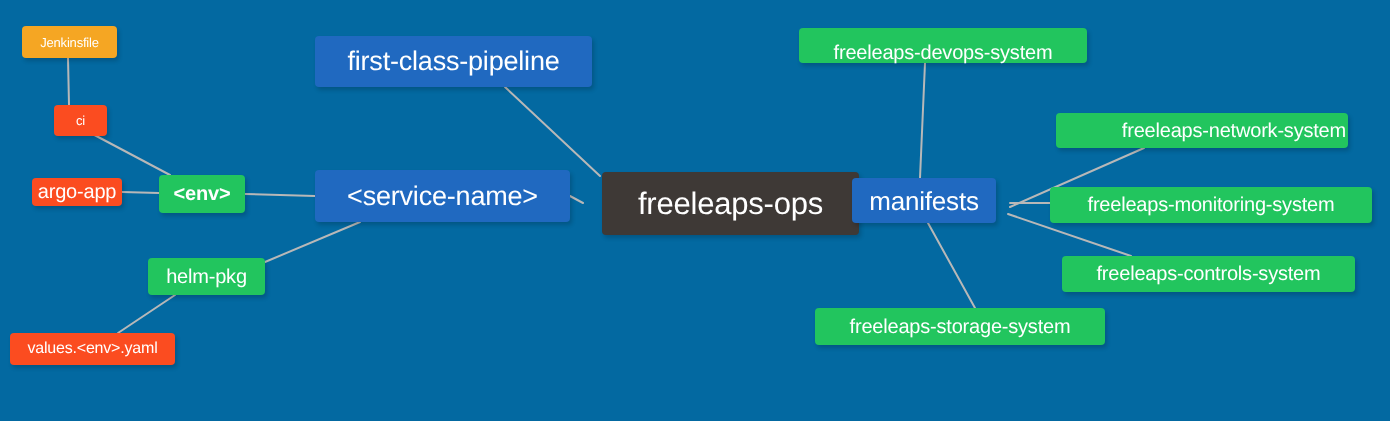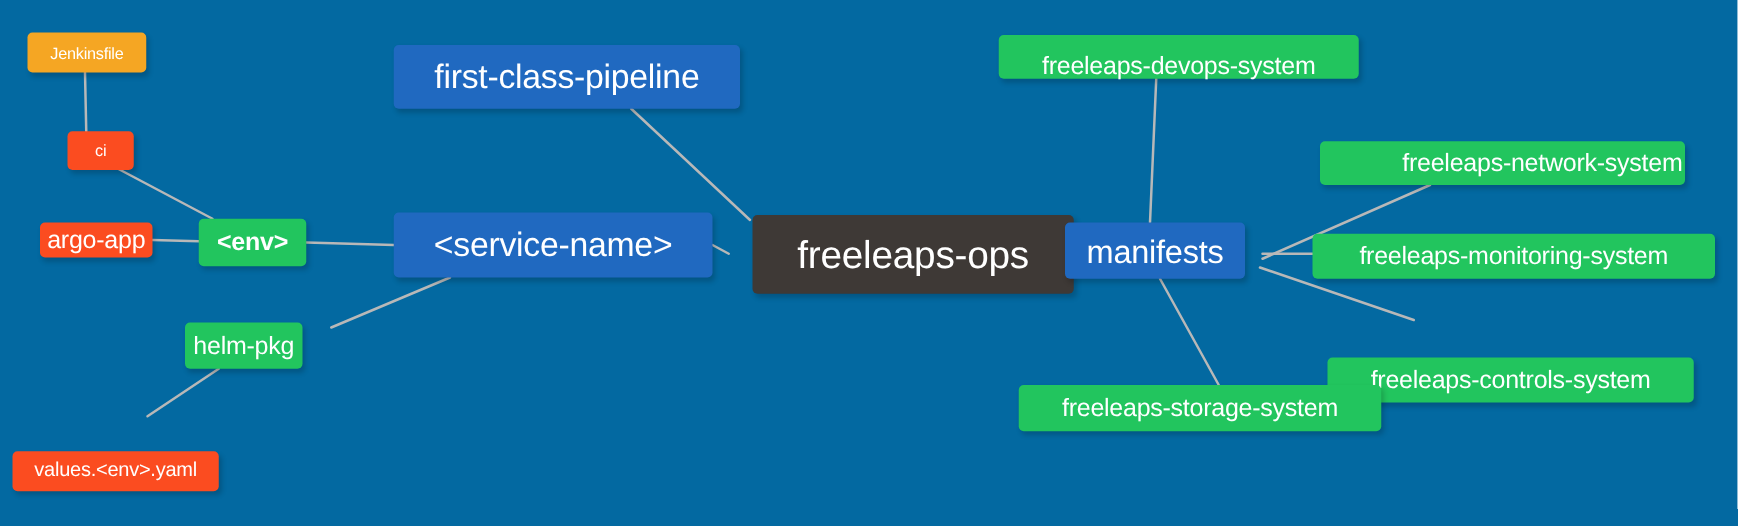--- a/index.html
+++ b/index.html
@@ -71,24 +71,24 @@
       </div>
       <div class="node" style="left: 54px; top: 105px; width: 53px; height: 31px; background: rgb(251, 76, 32); font-size: 13px;">
         <span class="node-label">ci</span>
       </div>
       <div class="node" style="left: 32px; top: 178px; width: 90px; height: 28px; background: rgb(251, 76, 32); font-size: 20px;">
         <span class="node-label">argo-app</span>
       </div>
       <div class="node" style="left: 159px; top: 175px; width: 86px; height: 38px; background: rgb(34, 197, 94); font-size: 20px; font-weight: bold;">
         <span class="node-label">&lt;env&gt;</span>
       </div>
-      <div class="node" style="left: 148px; top: 258px; width: 94px; height: 37px; background: rgb(34, 197, 94); font-size: 20px;">
+      <div class="node" style="left: 148px; top: 258px; width: 117px; height: 37px; background: rgb(34, 197, 94); font-size: 20px;">
         <span class="node-label">helm-pkg</span>
       </div>
-      <div class="node" style="left: 10px; top: 333px; width: 165px; height: 32px; background: rgb(251, 76, 32); font-size: 16px; margin-top: 28px;">
+      <div class="node" style="left: 10px; top: 333px; width: 165px; height: 32px; background: rgb(251, 76, 32); font-size: 16px;">
         <span class="node-label">values.&lt;env&gt;.yaml</span>
       </div>
       <div class="node" style="left: 315px; top: 36px; width: 277px; height: 51px; background: rgb(32, 105, 192); font-size: 27px;">
         <span class="node-label">first-class-pipeline</span>
       </div>
       <div class="node" style="left: 315px; top: 170px; width: 255px; height: 52px; background: rgb(32, 105, 192); font-size: 27px;">
         <span class="node-label">&lt;service-name&gt;</span>
       </div>
       <div class="node" style="left: 602px; top: 172px; width: 257px; height: 63px; background: rgb(62, 57, 54); font-size: 31px;">
         <span class="node-label">freeleaps-ops</span>
@@ -98,20 +98,20 @@
       </div>
       <div class="node" style="left: 799px; top: 28px; width: 288px; height: 35px; background: rgb(34, 197, 94); font-size: 20px; align-items: flex-end;">
         <span class="node-label">freeleaps-devops-system</span>
       </div>
       <div class="node" style="left: 1056px; top: 113px; width: 292px; height: 35px; background: rgb(34, 197, 94); font-size: 20px; justify-content: flex-end;">
         <span class="node-label">freeleaps-network-system</span>
       </div>
       <div class="node" style="left: 1050px; top: 187px; width: 322px; height: 36px; background: rgb(34, 197, 94); font-size: 20px;">
         <span class="node-label">freeleaps-monitoring-system</span>
       </div>
-      <div class="node" style="left: 1062px; top: 256px; width: 293px; height: 36px; background: rgb(34, 197, 94); font-size: 20px; margin-top: 30px;">
+      <div class="node" style="left: 1062px; top: 256px; width: 293px; height: 36px; background: rgb(34, 197, 94); font-size: 20px;">
         <span class="node-label">freeleaps-controls-system</span>
       </div>
       <div class="node" style="left: 815px; top: 308px; width: 290px; height: 37px; background: rgb(34, 197, 94); font-size: 20px;">
         <span class="node-label">freeleaps-storage-system</span>
       </div>
     </div>
 </div>
 
 </body></html>

